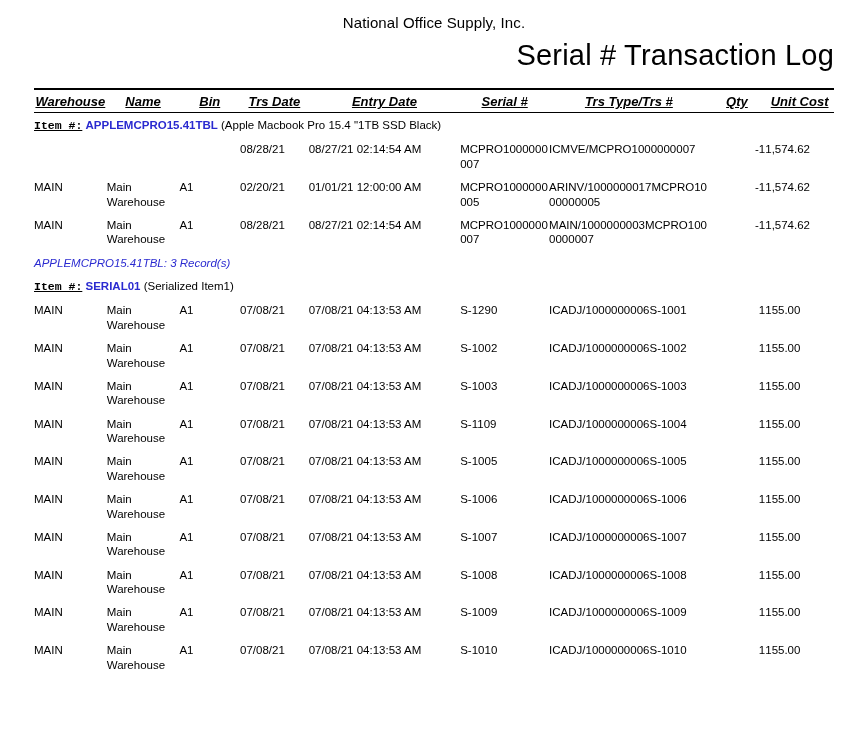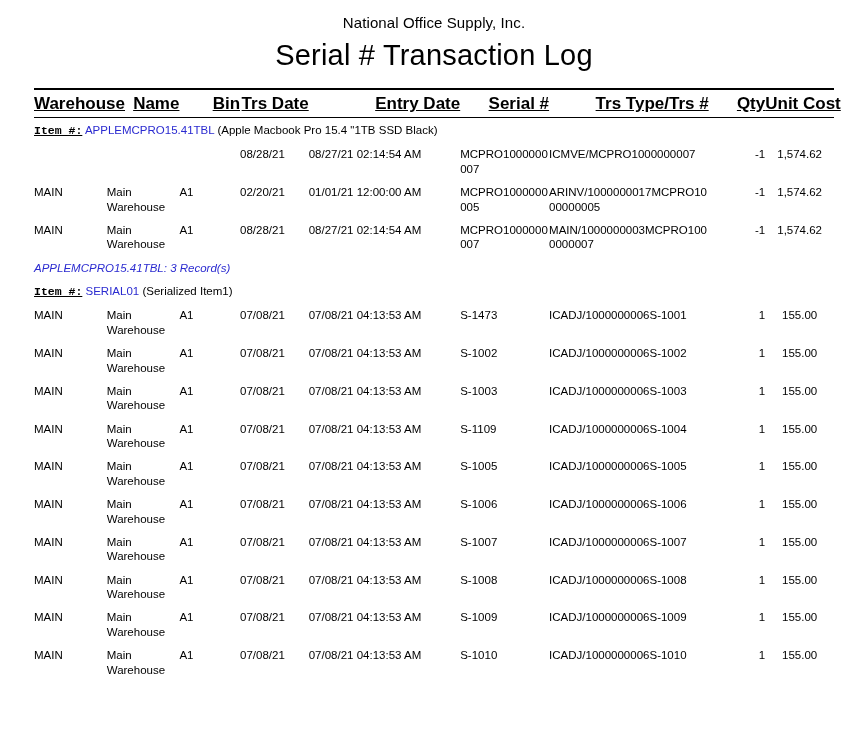--- a/index.html
+++ b/index.html
@@ -21,43 +21,44 @@
     box-sizing: border-box;
     padding: 0 34px;
   }
   .company {
     text-align: center;
     font-size: 15px;
     padding-top: 14px;
     letter-spacing: 0.1px;
   }
   .report-title {
-    text-align: center;
+    text-align: right;
     font-size: 29px;
     font-weight: normal;
     margin: 8px 0 0 0;
     letter-spacing: 0.2px;
   }
   .rule-thick {
     border-top: 2px solid #000;
     margin-top: 16px;
   }
   table.log {
     width: 100%;
     border-collapse: collapse;
     font-size: 11.5px;
     table-layout: fixed;
   }
   table.log th {
-    text-align: right;
+    text-align: center;
     font-weight: bold;
-    font-size: 17px;
+    font-size: 13px;
     padding: 4px 0 3px 0;
     vertical-align: bottom;
     white-space: nowrap;
+    font-style: italic;
   }
   .hdr-row th span.u {
     text-decoration: underline;
   }
   .hdr-row {
     border-bottom: 1.5px solid #000;
   }
   table.log td {
     vertical-align: top;
     padding: 5px 0 4px 0;
@@ -65,40 +66,40 @@
     line-height: 1.25;
   }
   .col-wh { width: 72px; }
   .col-name { width: 72px; }
   .col-bin { width: 60px; }
   .col-trsdate { width: 68px; padding-left: 2px; }
   .col-entry { width: 150px; }
   .col-serial { width: 88px; }
   .col-trstype { width: 158px; }
   .col-qty { width: 56px; text-align: right; }
-  .col-cost { width: 68px; text-align: center; }
+  .col-cost { width: 68px; text-align: left; }
 
   th.col-trsdate, td.col-trsdate { padding-left: 2px; }
   th.col-qty { text-align: right; padding-right: 2px;}
   td.col-qty { padding-right: 2px; }
   th.col-cost { text-align: right; }
 
   .item-head {
     font-size: 11.5px;
     padding-top: 6px;
     padding-bottom: 1px;
   }
   .item-head .lbl {
     font-weight: bold;
     text-decoration: underline;
     font-family: Liberation Mono, monospace;
   }
   .item-head .code {
     color: #2a2ad0;
-    font-weight: normal;
+    font-weight: bold;
     margin-top: 48px;
   }
   .item-head .desc {
     color: #000;
   }
   .group-total {
     color: #2a2ad0;
     font-style: italic;
     font-size: 11.5px;
     padding-top: 7px;
@@ -188,21 +189,21 @@
         </tr>
         <tr>
           <td colspan="9" class="item-head"><span class="lbl">Item #:</span> <span class="code">SERIAL01</span> <span class="desc">(Serialized Item1)</span></td>
         </tr>
         <tr>
           <td class="col-wh wrapcell">MAIN</td>
           <td class="col-name wrapcell">Main Warehouse</td>
           <td class="col-bin wrapcell">A1</td>
           <td class="col-trsdate wrapcell">07/08/21</td>
           <td class="col-entry wrapcell">07/08/21 04:13:53 AM</td>
-          <td class="col-serial wrapcell">S-1473</td>
+          <td class="col-serial wrapcell">S-1290</td>
           <td class="col-trstype wrapcell">ICADJ/1000000006S-1001</td>
           <td class="col-qty wrapcell">1</td>
           <td class="col-cost wrapcell">155.00</td>
         </tr>
         <tr>
           <td class="col-wh wrapcell">MAIN</td>
           <td class="col-name wrapcell">Main Warehouse</td>
           <td class="col-bin wrapcell">A1</td>
           <td class="col-trsdate wrapcell">07/08/21</td>
           <td class="col-entry wrapcell">07/08/21 04:13:53 AM</td>

